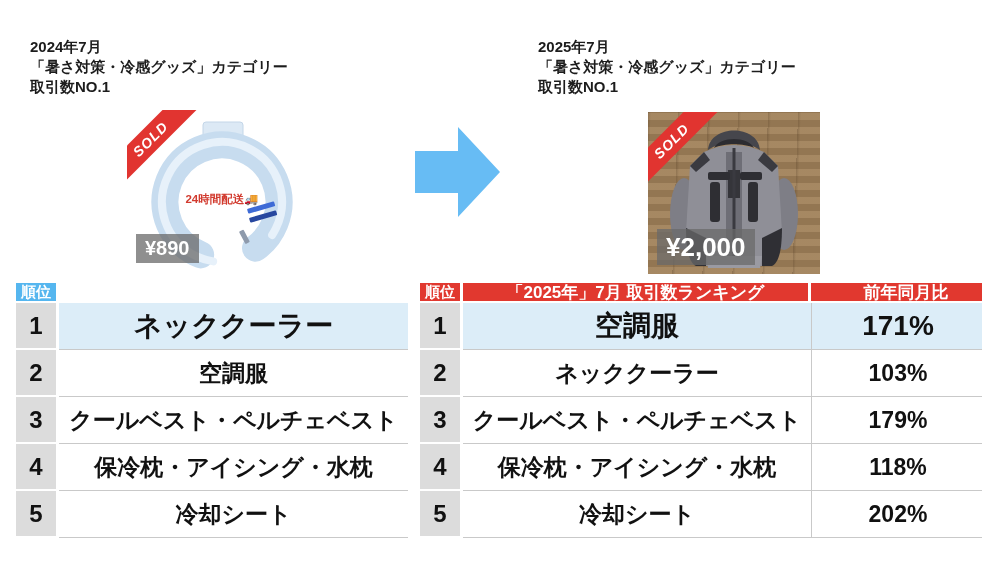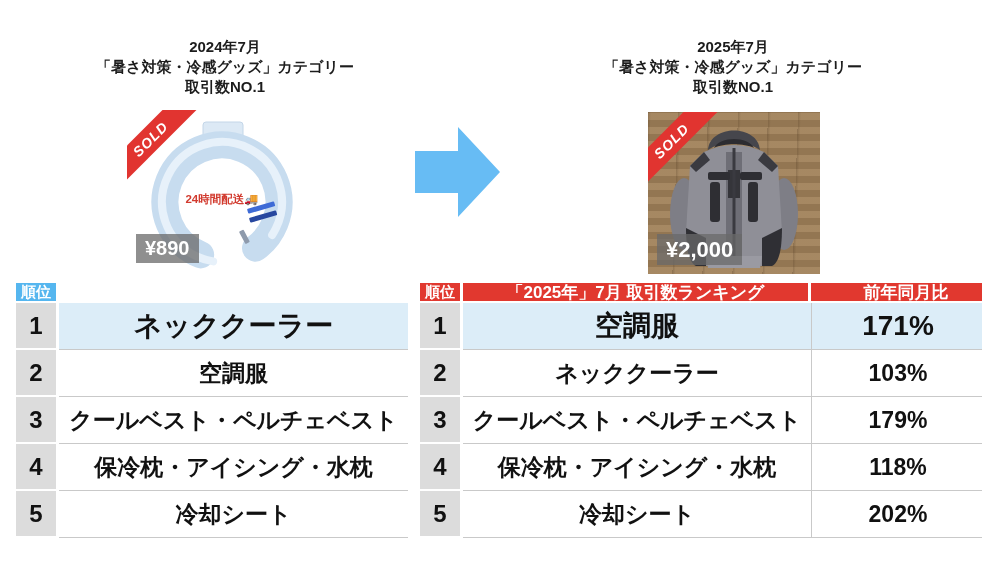--- a/index.html
+++ b/index.html
@@ -2,21 +2,21 @@
 <html><head>
 <meta charset="utf-8">
 <style>
   html,body{margin:0;padding:0;background:#fff;}
   .canvas{
     position:relative;width:996px;height:574px;background:#ffffff;
     font-family:"Liberation Sans","DejaVu Sans",sans-serif;overflow:hidden;
   }
   
   .panel-title{
-    position:absolute;top:37px;width:390px;text-align:center;
+    position:absolute;top:37px;width:390px;text-align:left;
     font-size:15px;font-weight:bold;color:#1c1c1c;line-height:20px;
   }
   .panel-title.left{left:30px;}
   .panel-title.right{left:538px;}
   
   .product{position:absolute;overflow:hidden;}
   .product.left{left:127px;top:110px;width:184px;height:162px;background:#ffffff;}
   .product.right{
     left:648px;top:112px;width:172px;height:162px;
     background-color:#9C7D57;
@@ -28,21 +28,21 @@
     position:absolute;top:17px;left:-34px;transform:rotate(-45deg);
     background:#E13430;color:#fff;font-weight:bold;font-style:italic;
     font-size:14px;letter-spacing:1px;padding:5px 36px;line-height:1;
   }
   .price-badge{
     position:absolute;left:9px;bottom:9px;
     background:rgba(105,105,105,0.75);color:#fff;
     font-weight:bold;padding:2px 9px;line-height:1.25;white-space:nowrap;
   }
   .product.left .price-badge{font-size:20px;text-align:right;}
-  .product.right .price-badge{font-size:22px;}
+  .product.right .price-badge{font-size:26px;}
   .shipping-overlay{
     position:absolute;left:95px;top:82px;transform:translateX(-50%);
     color:#D23B2F;font-size:11.5px;font-weight:bold;white-space:nowrap;
   }
   .illustration{position:absolute;left:0;top:0;}
   
   .arrow-wrap{position:absolute;left:415px;top:127px;width:85px;height:90px;}
   
   .rtable{position:absolute;top:283px;display:flex;flex-direction:column;}
   .rtable.left{left:16px;width:392px;}

